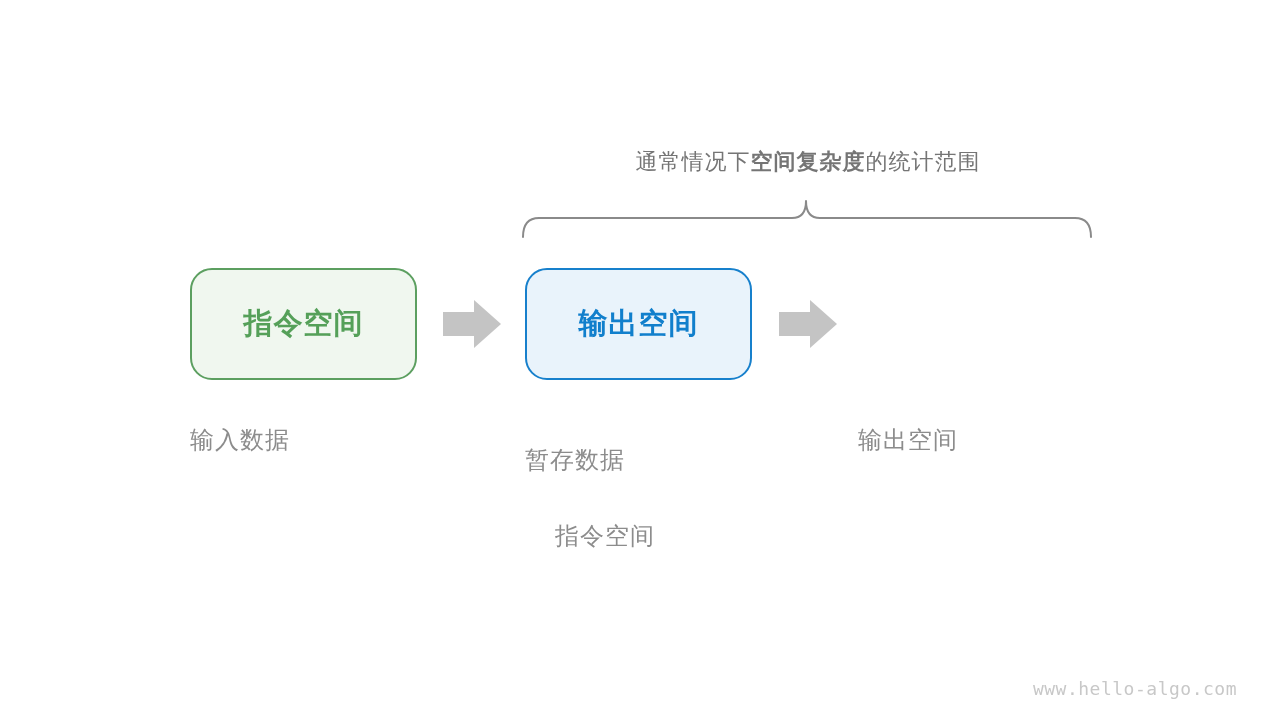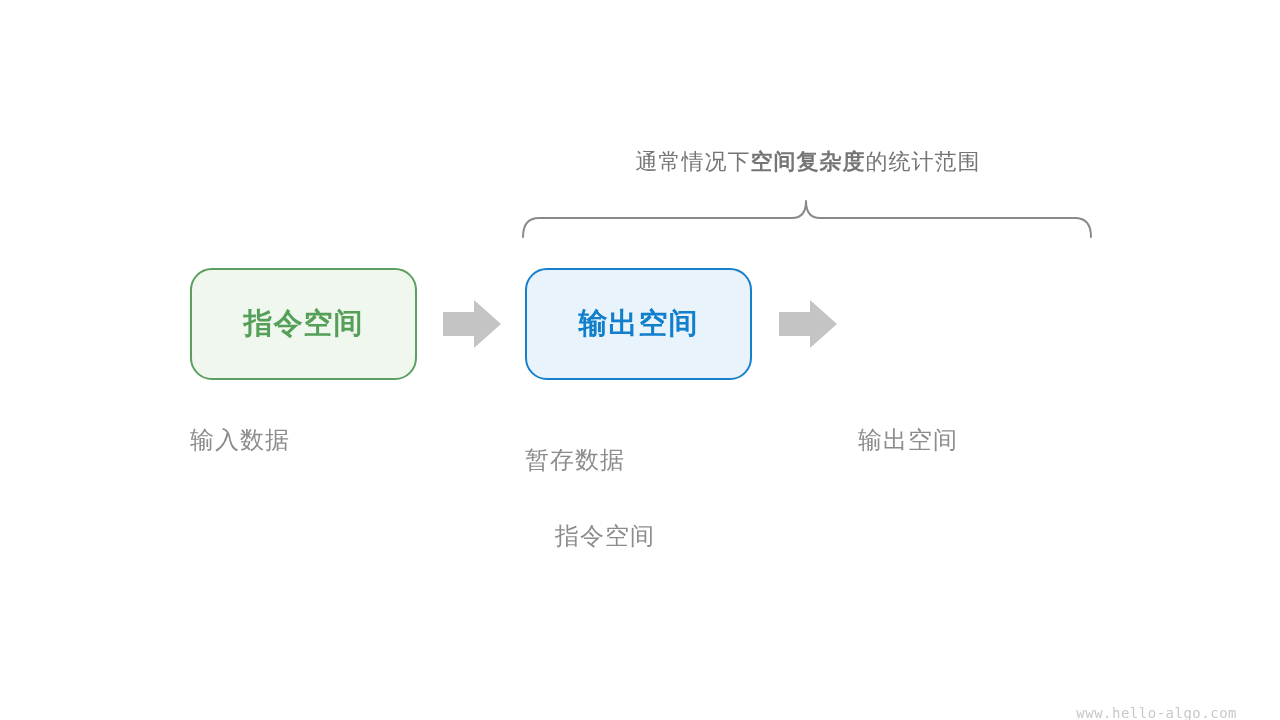--- a/index.html
+++ b/index.html
@@ -79,24 +79,23 @@
   .note-input  { left: 190px; top: 424px; }
   .note-temp-1 { left: 525px; top: 444px; }
   .note-temp-2 { left: 525px; top: 472px; }
   .note-temp-3 { left: 555px; top: 520px; }
   .note-output { left: 858px; top: 424px; }
   .watermark {
     position: absolute;
     right: 43px;
     top: 678px;
     font-family: "DejaVu Sans Mono", "Liberation Mono", monospace;
-    font-size: 14px;
+    font-size: 18px;
     color: var(--watermark, #c8c8c8);
     letter-spacing: 0.5px;
-    margin-top: 27px;
   }
 </style>
 </head>
 <body>
 
 <div class="canvas">
 
   <div class="title">
     <span>通常情况下</span><b>空间复杂度</b><span>的统计范围</span>
   </div>

